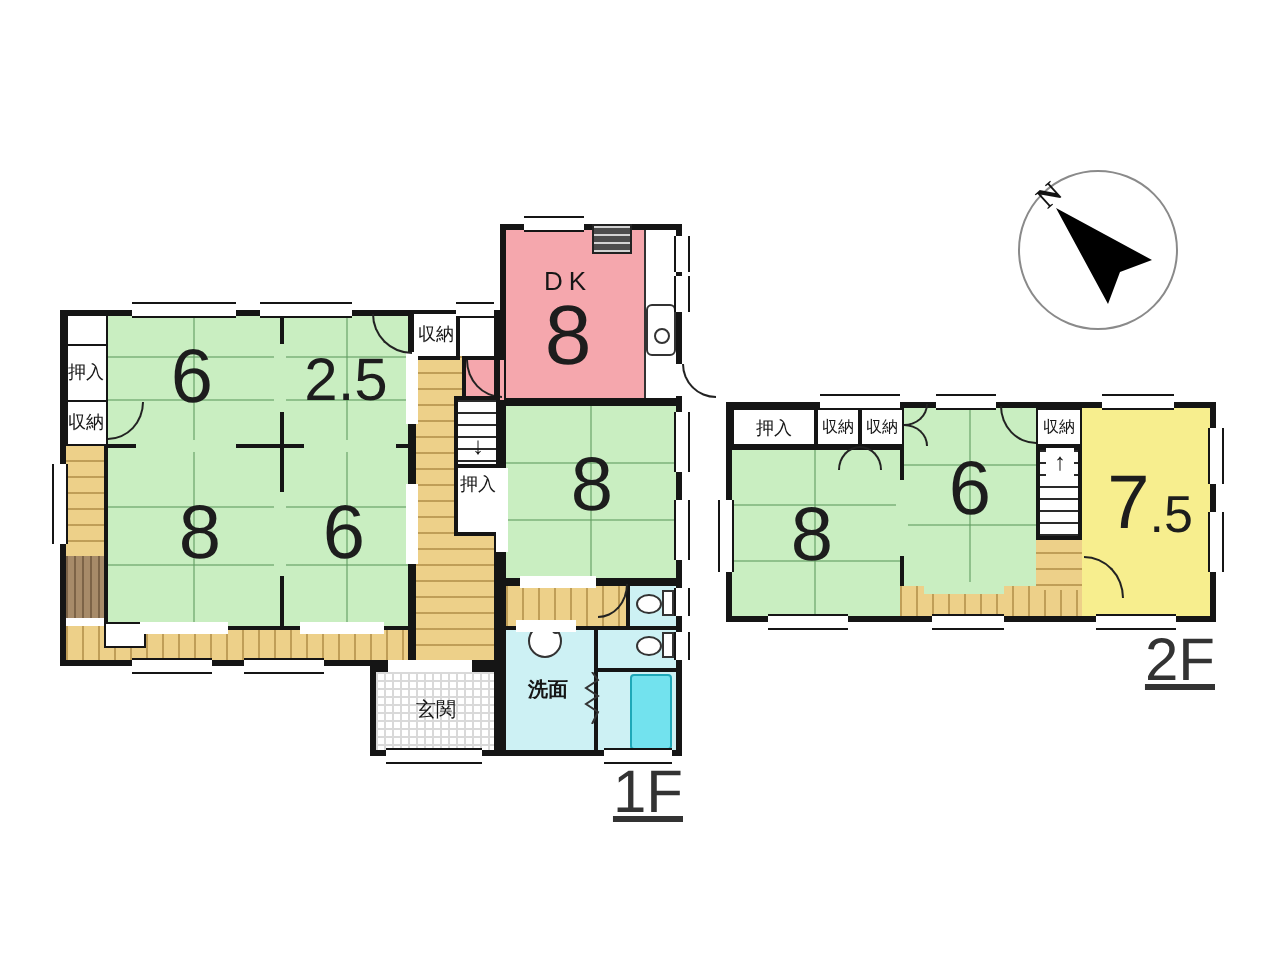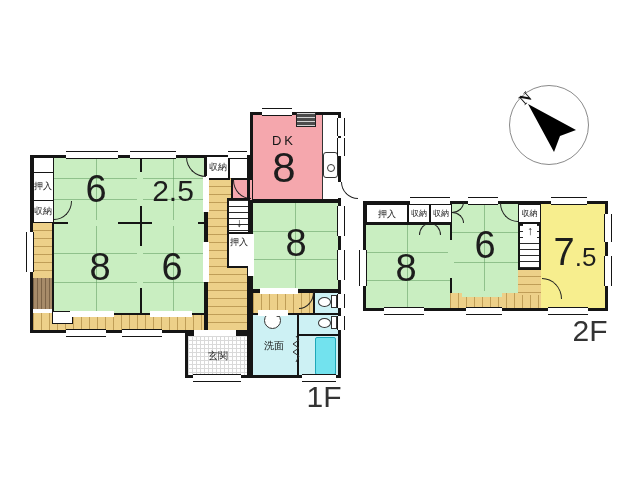--- a/index.html
+++ b/index.html
@@ -27,21 +27,21 @@
   .gapg{background:#c9eec1;}
   .door{border:1.4px solid #222;background:transparent;}
   .door.tl{border-top:0;border-left:0;border-radius:0 0 100% 0;}
   .door.tr{border-top:0;border-right:0;border-radius:0 0 0 100%;}
   .door.bl{border-bottom:0;border-left:0;border-radius:0 100% 0 0;}
   .door.br{border-bottom:0;border-right:0;border-radius:100% 0 0 0;}
   .lbl{display:flex;align-items:center;justify-content:center;color:#161616;white-space:nowrap;line-height:1;}
   .num{font-size:38px;font-weight:500;color:#1d1d1d;}
   .sm{font-size:9px;}
   .xs{font-size:8px;}
-  .flabel{font-size:30px;color:#333;}
+  .flabel{font-size:30px;color:#333;text-decoration:underline;}
   .badge{background:#4c4c4c;background-image:repeating-linear-gradient(to bottom,rgba(255,255,255,.75) 0,rgba(255,255,255,.75) 1px,transparent 1px,transparent 4px);border:1px solid #222;}
   .fix{background:#fff;border:1px solid #333;}
   .circ{border-radius:50%;}
 </style>
 </head>
 <body>
 
 <div class="plan">
 
   <div>
@@ -141,21 +141,21 @@
     <div class="a lbl sm" style="left:206px;top:161px;width:24px;height:12px;">収納</div>
     <div class="a lbl sm" style="left:225px;top:236px;width:28px;height:12px;">押入</div>
     <div class="a lbl num" style="left:66px;top:166px;width:60px;height:46px;">6</div>
     <div class="a lbl num" style="left:138px;top:170px;width:70px;height:42px;font-size:30px;">2.5</div>
     <div class="a lbl num" style="left:70px;top:243px;width:60px;height:48px;">8</div>
     <div class="a lbl num" style="left:142px;top:243px;width:60px;height:48px;">6</div>
     <div class="a lbl num" style="left:266px;top:219px;width:60px;height:48px;">8</div>
     <div class="a lbl" style="left:262px;top:133px;width:44px;height:15px;font-size:13px;letter-spacing:3px;">DK</div>
     <div class="a lbl num" style="left:262px;top:146px;width:44px;height:44px;font-size:42px;">8</div>
     <div class="a lbl" style="left:201px;top:349px;width:34px;height:13px;font-size:10px;">玄関</div>
-    <div class="a lbl" style="left:259px;top:339px;width:30px;height:13px;font-size:10px;">洗面</div>
+    <div class="a lbl" style="left:259px;top:339px;width:30px;height:13px;font-size:10px;font-weight:bold;">洗面</div>
     <div class="a lbl flabel" style="left:296px;top:380px;width:56px;height:34px;">1F</div>
   </div>
 
   <div>
     <div class="a iw tatami" style="left:363px;top:223px;width:89px;height:88px;"></div>
     <div class="a iw tatami" style="left:450px;top:201px;width:70px;height:94px;"></div>
     <div class="a iw yellow" style="left:539px;top:201px;width:69px;height:110px;"></div>
     <div class="a plankh" style="left:450px;top:293px;width:91px;height:16px;"></div>
     <div class="a plankv" style="left:518px;top:268px;width:23px;height:27px;"></div>
     <div class="a iw stairs" style="left:518px;top:223px;width:23px;height:47px;"></div>

